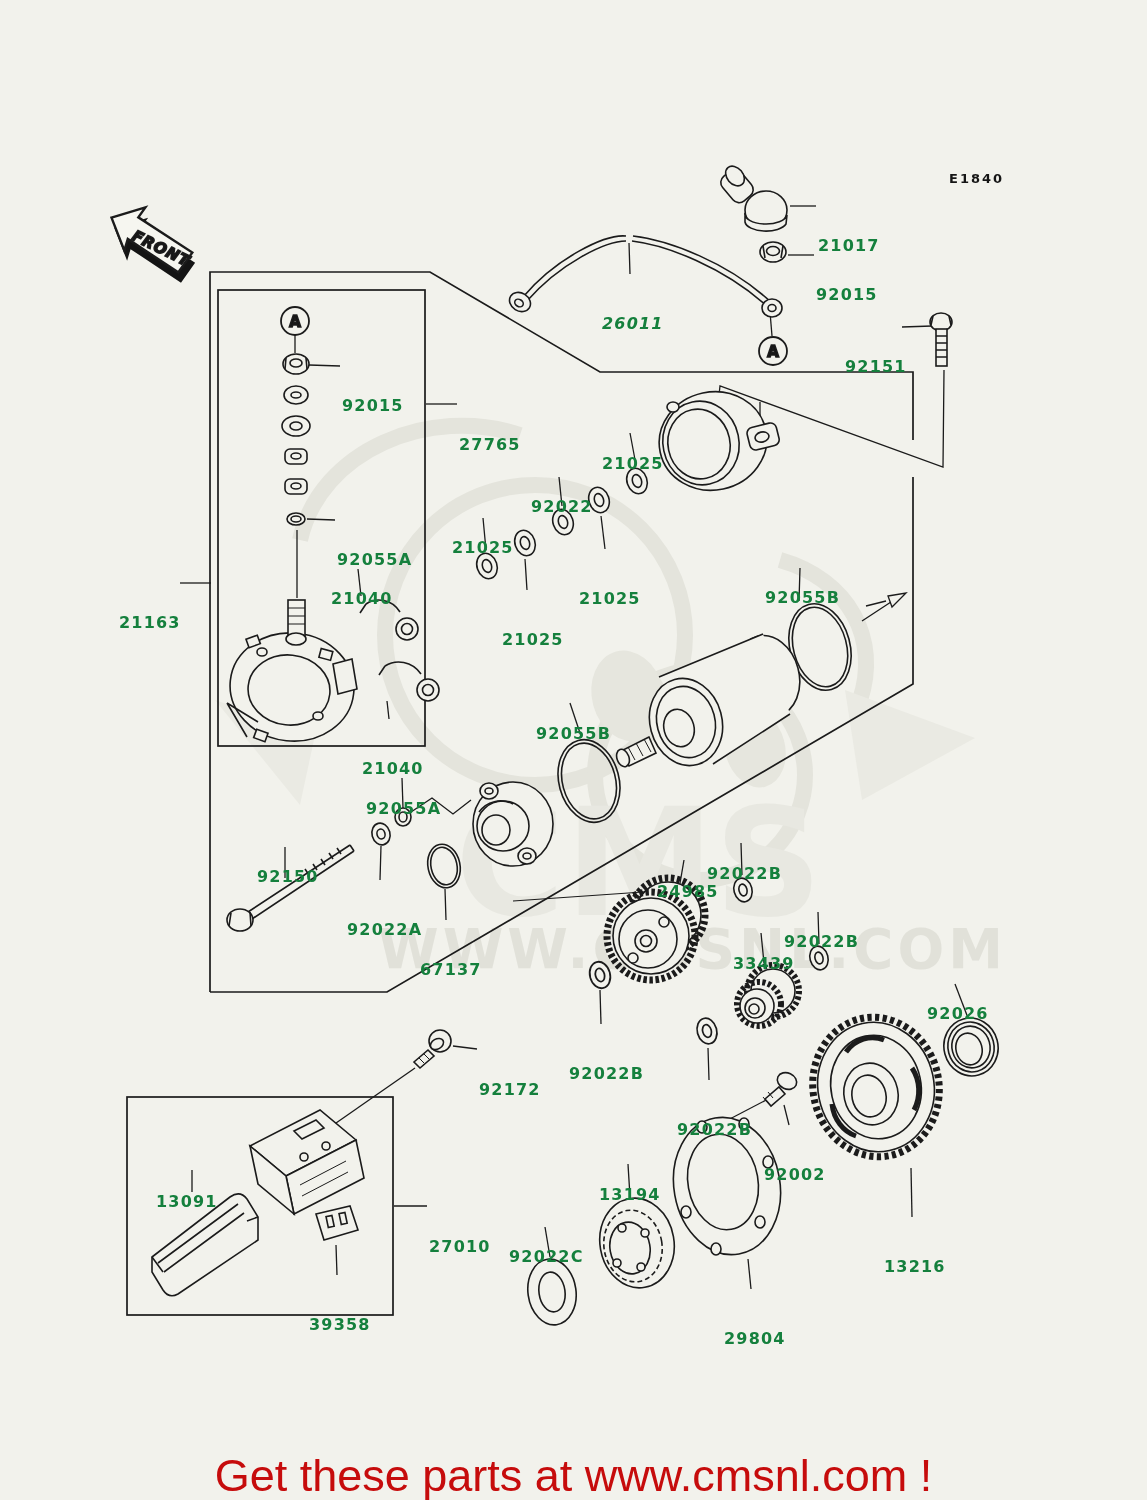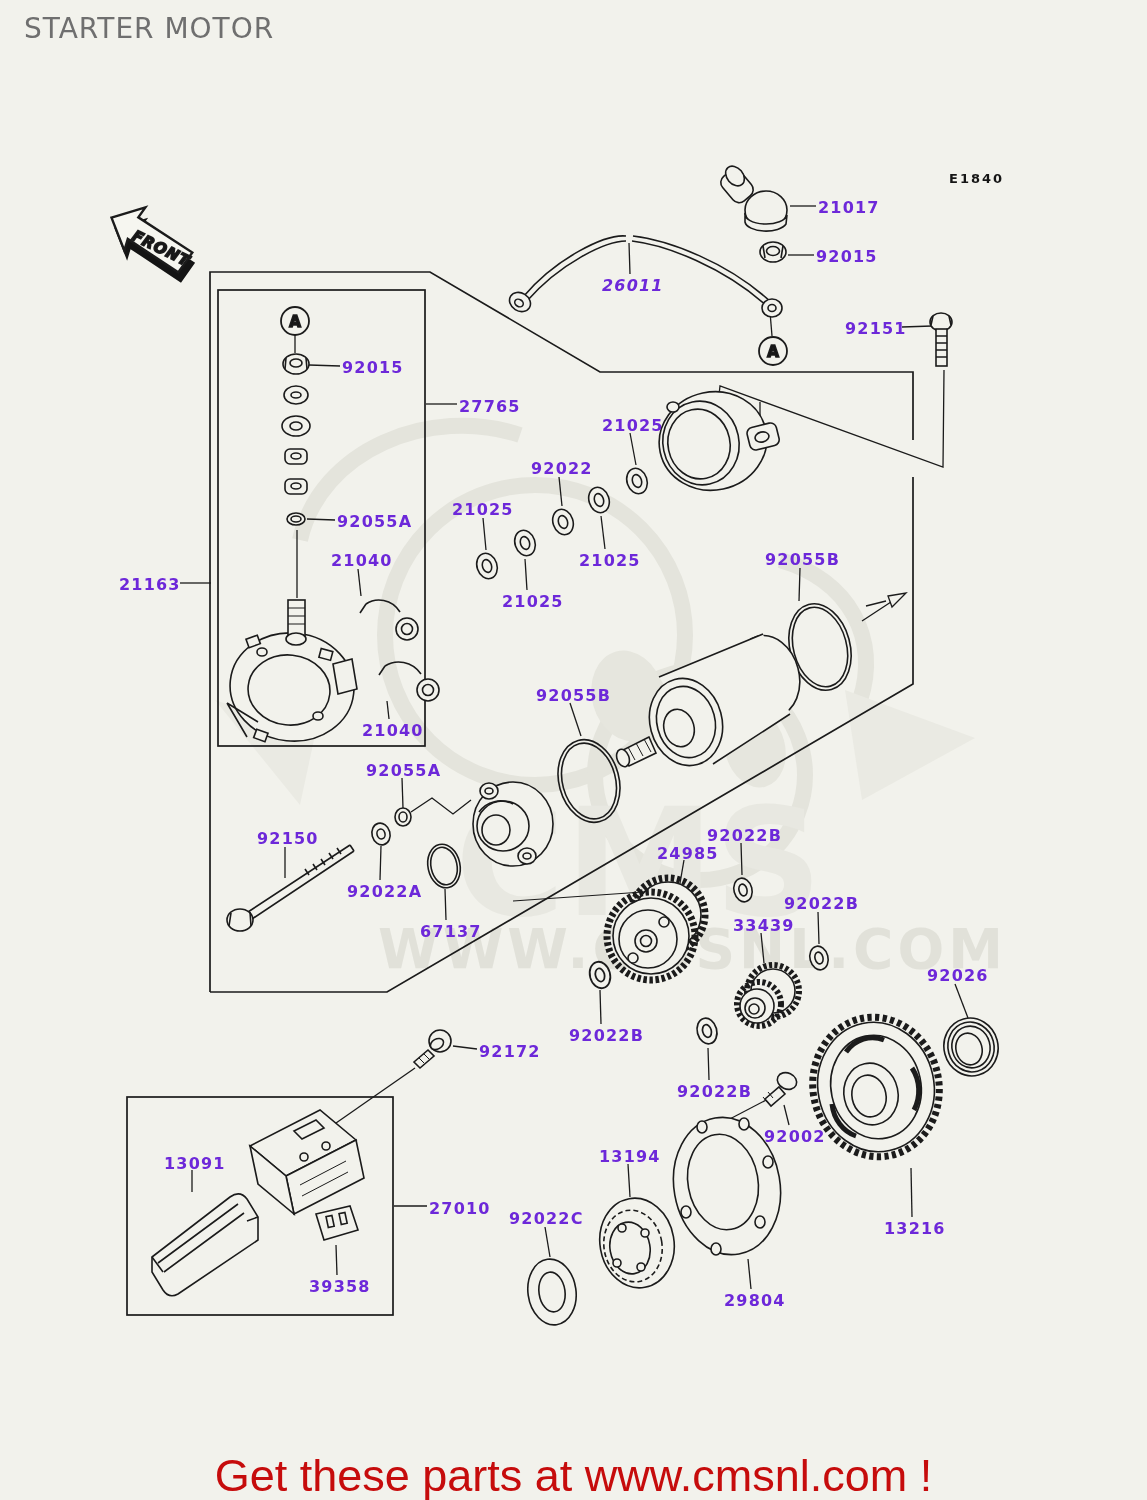--- a/index.html
+++ b/index.html
@@ -1,20 +1,20 @@
 <!DOCTYPE html>
 <html><head>
 <meta charset="utf-8">
 <style>
   html,body{margin:0;padding:0;}
   #canvas{position:relative;width:1147px;height:1500px;background:#f2f2ec;overflow:hidden;
           font-family:"DejaVu Sans",sans-serif;}
   #art{position:absolute;left:0;top:0;}
   .part-label{position:absolute;font:bold 16px "DejaVu Sans",sans-serif;letter-spacing:1.2px;
-              color:#6d28d9;white-space:nowrap;}
+              color:#15803d;white-space:nowrap;margin-top:38px;}
   .page-title{position:absolute;left:24px;top:12px;font:28px "DejaVu Sans",sans-serif;
               color:#6f6f6f;letter-spacing:1px;white-space:nowrap;}
   .diagram-code{position:absolute;left:949px;top:171px;font:bold 13px "DejaVu Sans",sans-serif;
               letter-spacing:2px;color:#151515;}
   .footer-text{position:absolute;left:0;right:0;top:1450px;text-align:center;
               font:45px "Liberation Sans",sans-serif;color:#c60c0c;white-space:nowrap;}
   svg text.svg-label{font:bold 15px "DejaVu Sans",sans-serif;fill:#151515;}
   svg text.front-text{font:bold italic 15px "DejaVu Sans",sans-serif;fill:#151515;letter-spacing:1px;}
   svg text.wm-mono{font:bold 150px "DejaVu Sans",sans-serif;fill:#e8e8e1;}
   svg text.wm-site{font:bold 55px "DejaVu Sans",sans-serif;fill:#e1e1d9;letter-spacing:4px;}
@@ -374,21 +374,20 @@
       <circle cx="773" cy="351" r="14" stroke-width="1.8"></circle>
       <text class="svg-label" x="773" y="357" text-anchor="middle">A</text>
     </g>
     <g>
       <circle cx="295" cy="321" r="14" stroke-width="1.8"></circle>
       <text class="svg-label" x="295" y="327" text-anchor="middle">A</text>
     </g>
   </g>
 </svg>
 
-<div class="page-title">STARTER MOTOR</div>
 <div class="diagram-code">E1840</div>
 <div id="labels">
       <div class="part-label" style="left: 818px; top: 198px;">21017</div>
       <div class="part-label" style="left: 816px; top: 247px;">92015</div>
       <div class="part-label" style="left: 602px; top: 276px; font-style: italic;">26011</div>
       <div class="part-label" style="left: 845px; top: 319px;">92151</div>
       <div class="part-label" style="left: 342px; top: 358px;">92015</div>
       <div class="part-label" style="left: 459px; top: 397px;">27765</div>
       <div class="part-label" style="left: 602px; top: 416px;">21025</div>
       <div class="part-label" style="left: 531px; top: 459px;">92022</div>
@@ -407,21 +406,21 @@
       <div class="part-label" style="left: 420px; top: 922px;">67137</div>
       <div class="part-label" style="left: 657px; top: 844px;">24985</div>
       <div class="part-label" style="left: 707px; top: 826px;">92022B</div>
       <div class="part-label" style="left: 733px; top: 916px;">33439</div>
       <div class="part-label" style="left: 784px; top: 894px;">92022B</div>
       <div class="part-label" style="left: 927px; top: 966px;">92026</div>
       <div class="part-label" style="left: 569px; top: 1026px;">92022B</div>
       <div class="part-label" style="left: 677px; top: 1082px;">92022B</div>
       <div class="part-label" style="left: 479px; top: 1042px;">92172</div>
       <div class="part-label" style="left: 764px; top: 1127px;">92002</div>
-      <div class="part-label" style="left: 164px; top: 1154px;">13091</div>
+      <div class="part-label" style="left: 156px; top: 1154px;">13091</div>
       <div class="part-label" style="left: 429px; top: 1199px;">27010</div>
       <div class="part-label" style="left: 599px; top: 1147px;">13194</div>
       <div class="part-label" style="left: 509px; top: 1209px;">92022C</div>
       <div class="part-label" style="left: 309px; top: 1277px;">39358</div>
       <div class="part-label" style="left: 724px; top: 1291px;">29804</div>
       <div class="part-label" style="left: 884px; top: 1219px;">13216</div>
     </div>
 <div class="footer-text">Get these parts at www.cmsnl.com !</div>
 
 </div>

